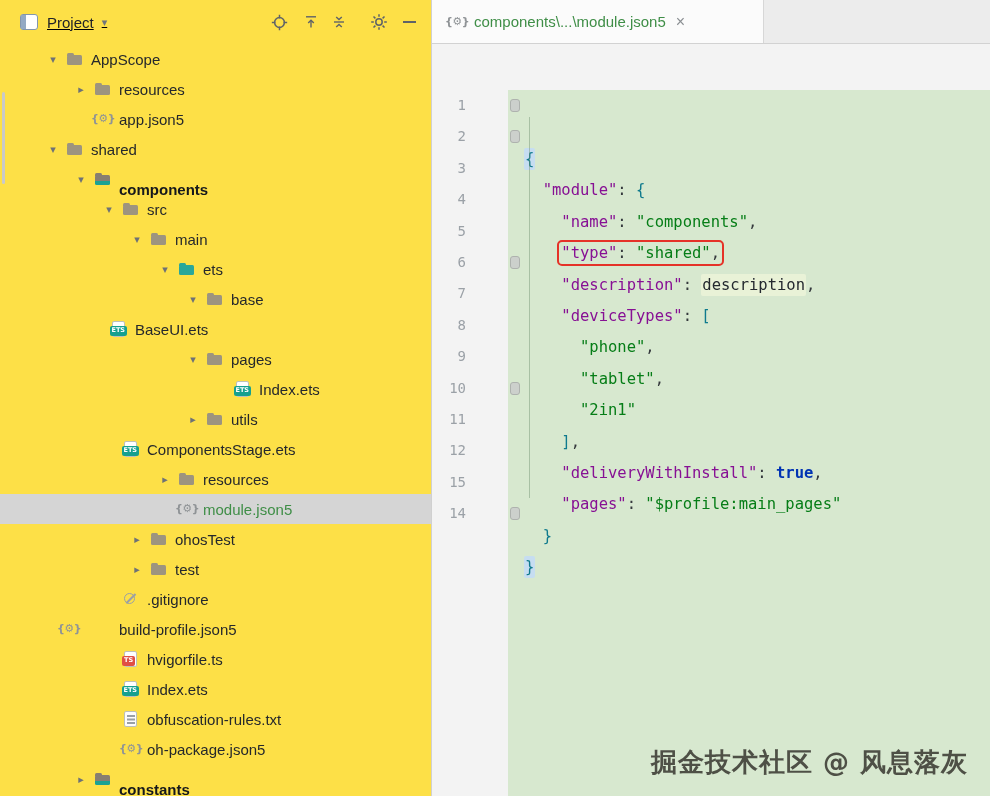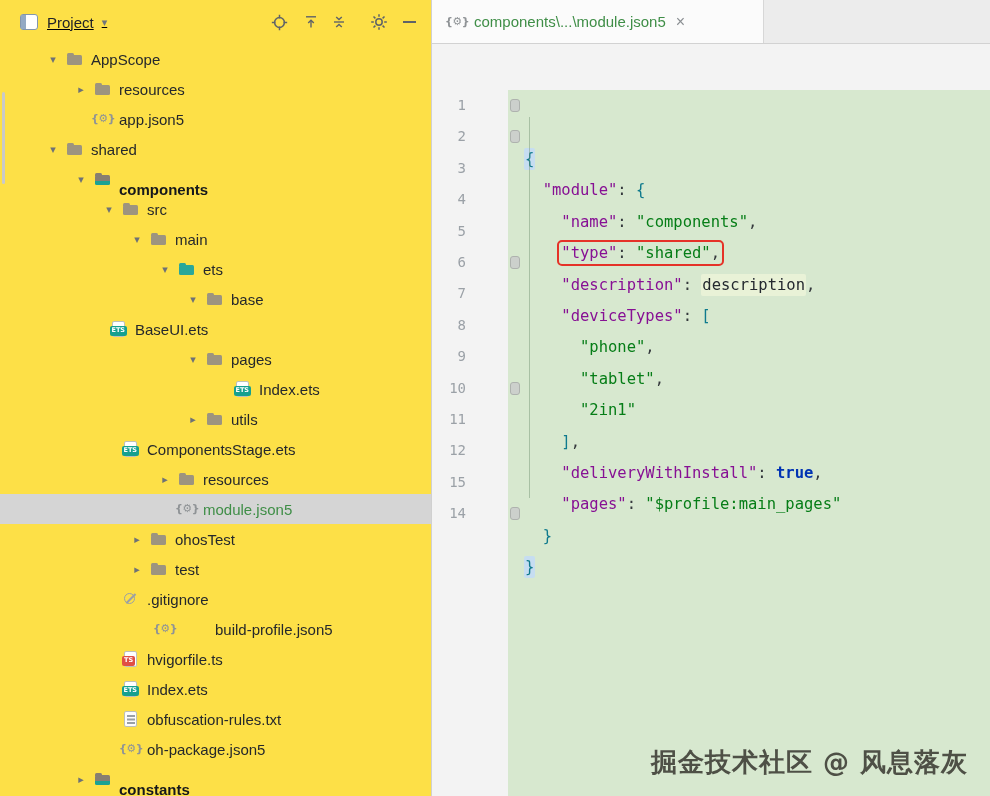--- a/index.html
+++ b/index.html
@@ -215,21 +215,21 @@
         <div class="row" style="padding-left: 124px;">
           <span class="chev">▸</span>
           <span class="ic ic-folder"></span>
           <span class="lbl">test</span>
         </div>
         <div class="row" style="padding-left: 96px;">
           <span class="chev"></span>
           <span class="ic ic-ignore"></span>
           <span class="lbl">.gitignore</span>
         </div>
-        <div class="row" style="padding-left: 96px; gap: 34px;">
+        <div class="row" style=" gap: 34px;">
           <span class="chev"></span>
           <span class="ic ic-json5"></span>
           <span class="lbl">build-profile.json5</span>
         </div>
         <div class="row" style="padding-left: 96px;">
           <span class="chev"></span>
           <span class="ic ic-ts"></span>
           <span class="lbl">hvigorfile.ts</span>
         </div>
         <div class="row" style="padding-left: 96px;">

